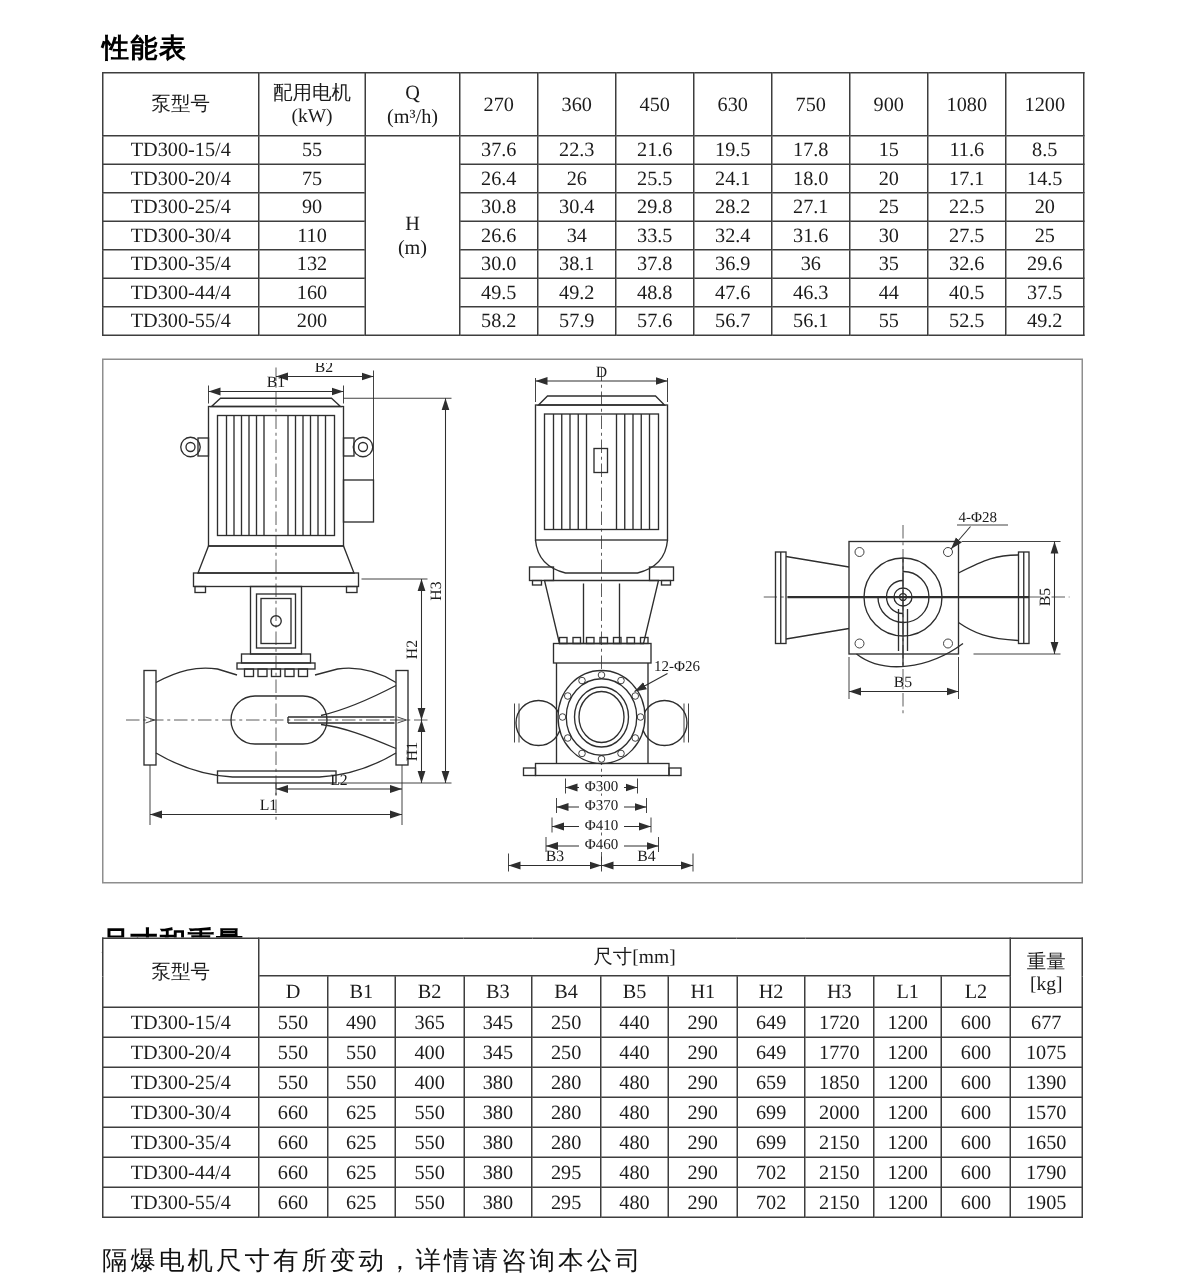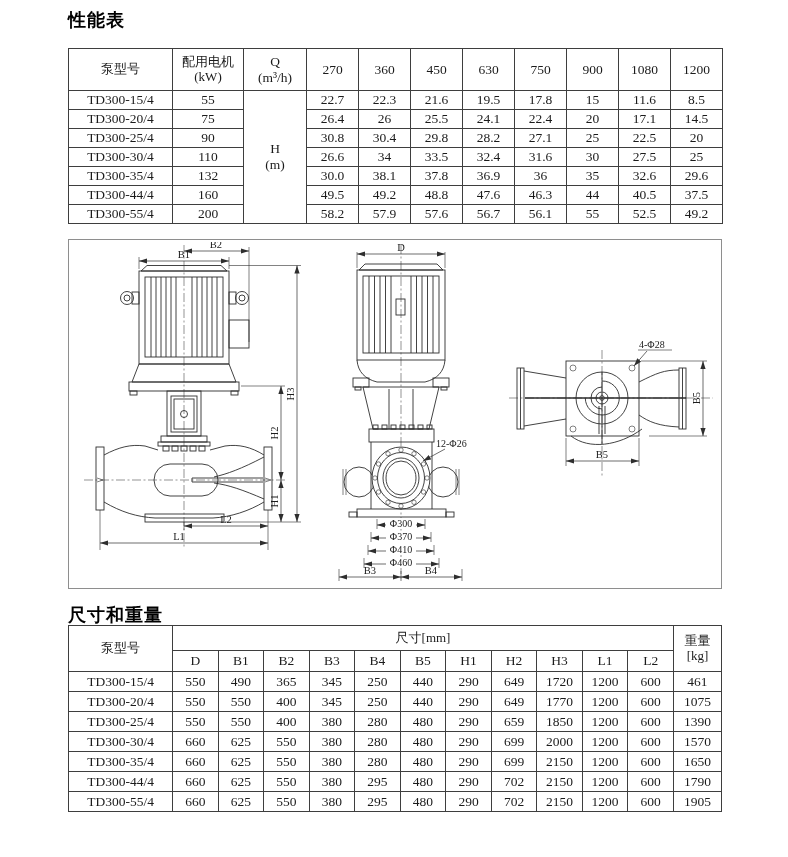--- a/index.html
+++ b/index.html
@@ -1,19 +1,19 @@
 <!DOCTYPE html>
 <html><head>
 <meta charset="utf-8">
 <style>
   html,body{margin:0;padding:0;background:#fff;}
   .page{position:relative;width:788px;height:857px;background:#fff;overflow:hidden;
         font-family:"Liberation Serif","DejaVu Serif",serif;color:#1b1b1b;}
   .sec-title{position:absolute;left:68px;font-family:"Liberation Sans","DejaVu Sans",sans-serif;
-        font-weight:bold;font-size:18px;color:#000;letter-spacing:1px;}
+        font-weight:bold;font-size:18px;color:#000;letter-spacing:1px;margin-top:12px;}
   #perf-title{top:8px;}
   #dim-title{top:603px;}
   table{border-collapse:collapse;table-layout:fixed;position:absolute;left:68px;background:#fff;padding-left:22px;}
   td{border:1px solid #3e3e3e;text-align:center;vertical-align:middle;padding:0;
      font-size:13.5px;line-height:1.15;overflow:hidden;white-space:nowrap;}
   .cn{font-size:13px;}
   #perf-table{top:48px;width:654px;}
   #perf-table tr.hdr{height:42px;}
   #perf-table tr.tb{height:19px;}
   #dims-table{top:625px;width:654px;}
@@ -77,37 +77,37 @@
       <td>1080</td>
       <td>1200</td>
     </tr>
     <tr class="tb">
       <td>TD300-15/4</td>
       <td>55</td>
       <td rowspan="7">
         <div>H</div>
         <div>(m)</div>
       </td>
-      <td>22.7</td>
+      <td>37.6</td>
       <td>22.3</td>
       <td>21.6</td>
       <td>19.5</td>
       <td>17.8</td>
       <td>15</td>
       <td>11.6</td>
       <td>8.5</td>
     </tr>
     <tr class="tb">
       <td>TD300-20/4</td>
       <td>75</td>
       <td>26.4</td>
       <td>26</td>
       <td>25.5</td>
       <td>24.1</td>
-      <td>22.4</td>
+      <td>18.0</td>
       <td>20</td>
       <td>17.1</td>
       <td>14.5</td>
     </tr>
     <tr class="tb">
       <td>TD300-25/4</td>
       <td>90</td>
       <td>30.8</td>
       <td>30.4</td>
       <td>29.8</td>
@@ -422,21 +422,21 @@
       <td>490</td>
       <td>365</td>
       <td>345</td>
       <td>250</td>
       <td>440</td>
       <td>290</td>
       <td>649</td>
       <td>1720</td>
       <td>1200</td>
       <td>600</td>
-      <td>461</td>
+      <td>677</td>
     </tr>
     <tr class="tb">
       <td>TD300-20/4</td>
       <td>550</td>
       <td>550</td>
       <td>400</td>
       <td>345</td>
       <td>250</td>
       <td>440</td>
       <td>290</td>
@@ -517,14 +517,15 @@
       <td>290</td>
       <td>702</td>
       <td>2150</td>
       <td>1200</td>
       <td>600</td>
       <td>1905</td>
     </tr>
     </tbody>
   </table>
 
+  <div class="footer-note">隔爆电机尺寸有所变动，详情请咨询本公司</div>
 
 </div>
 
 </body></html>

